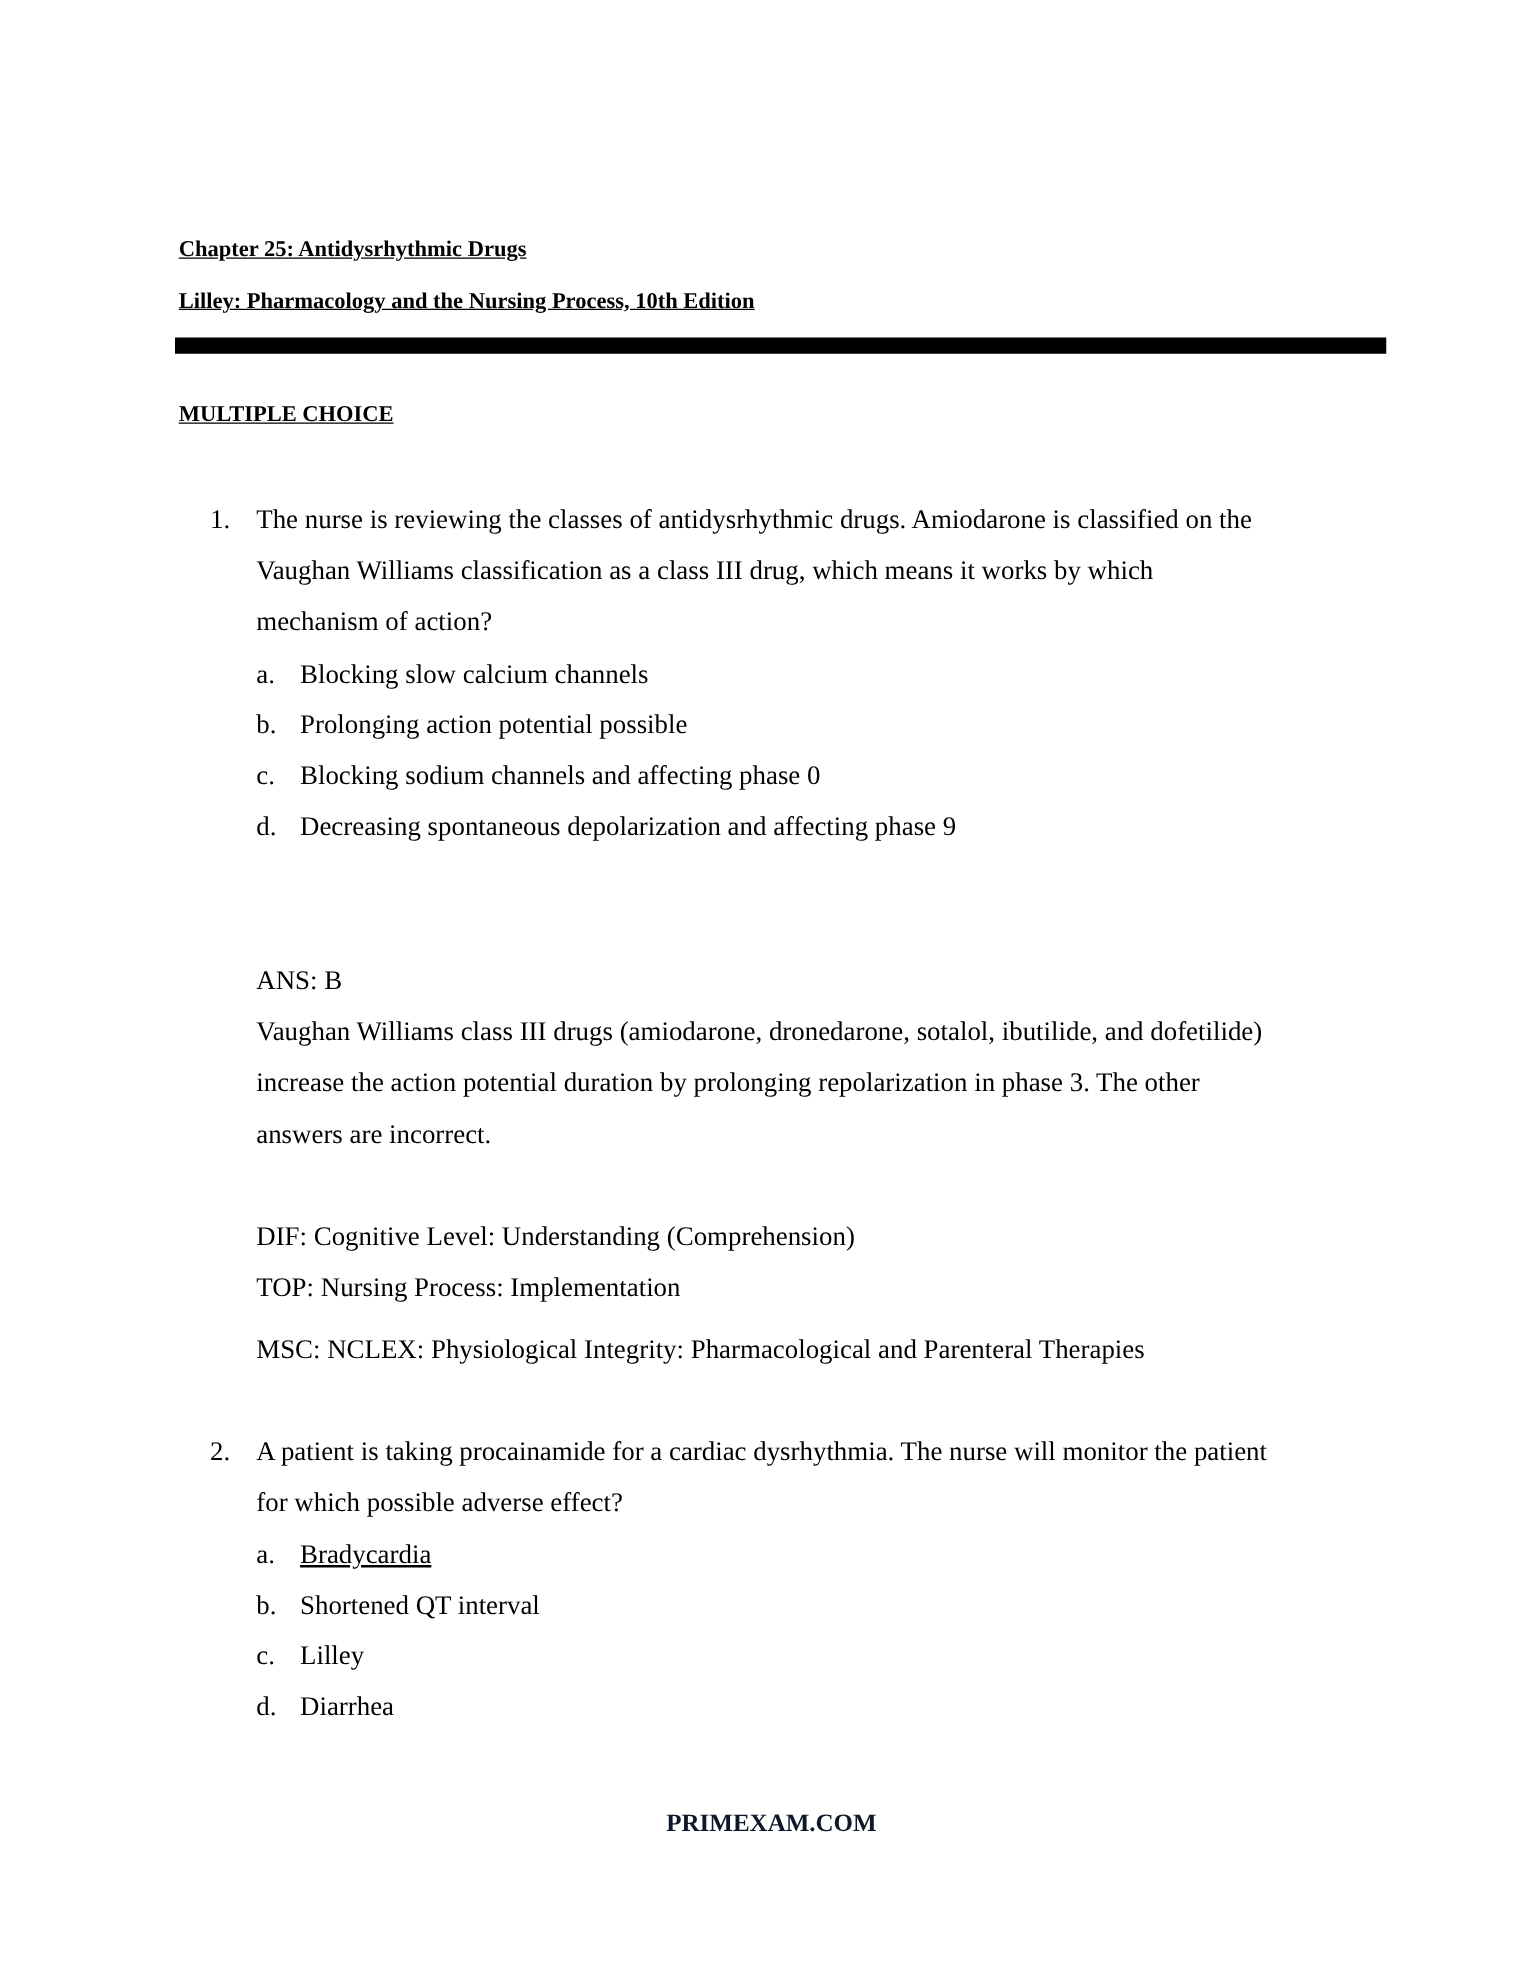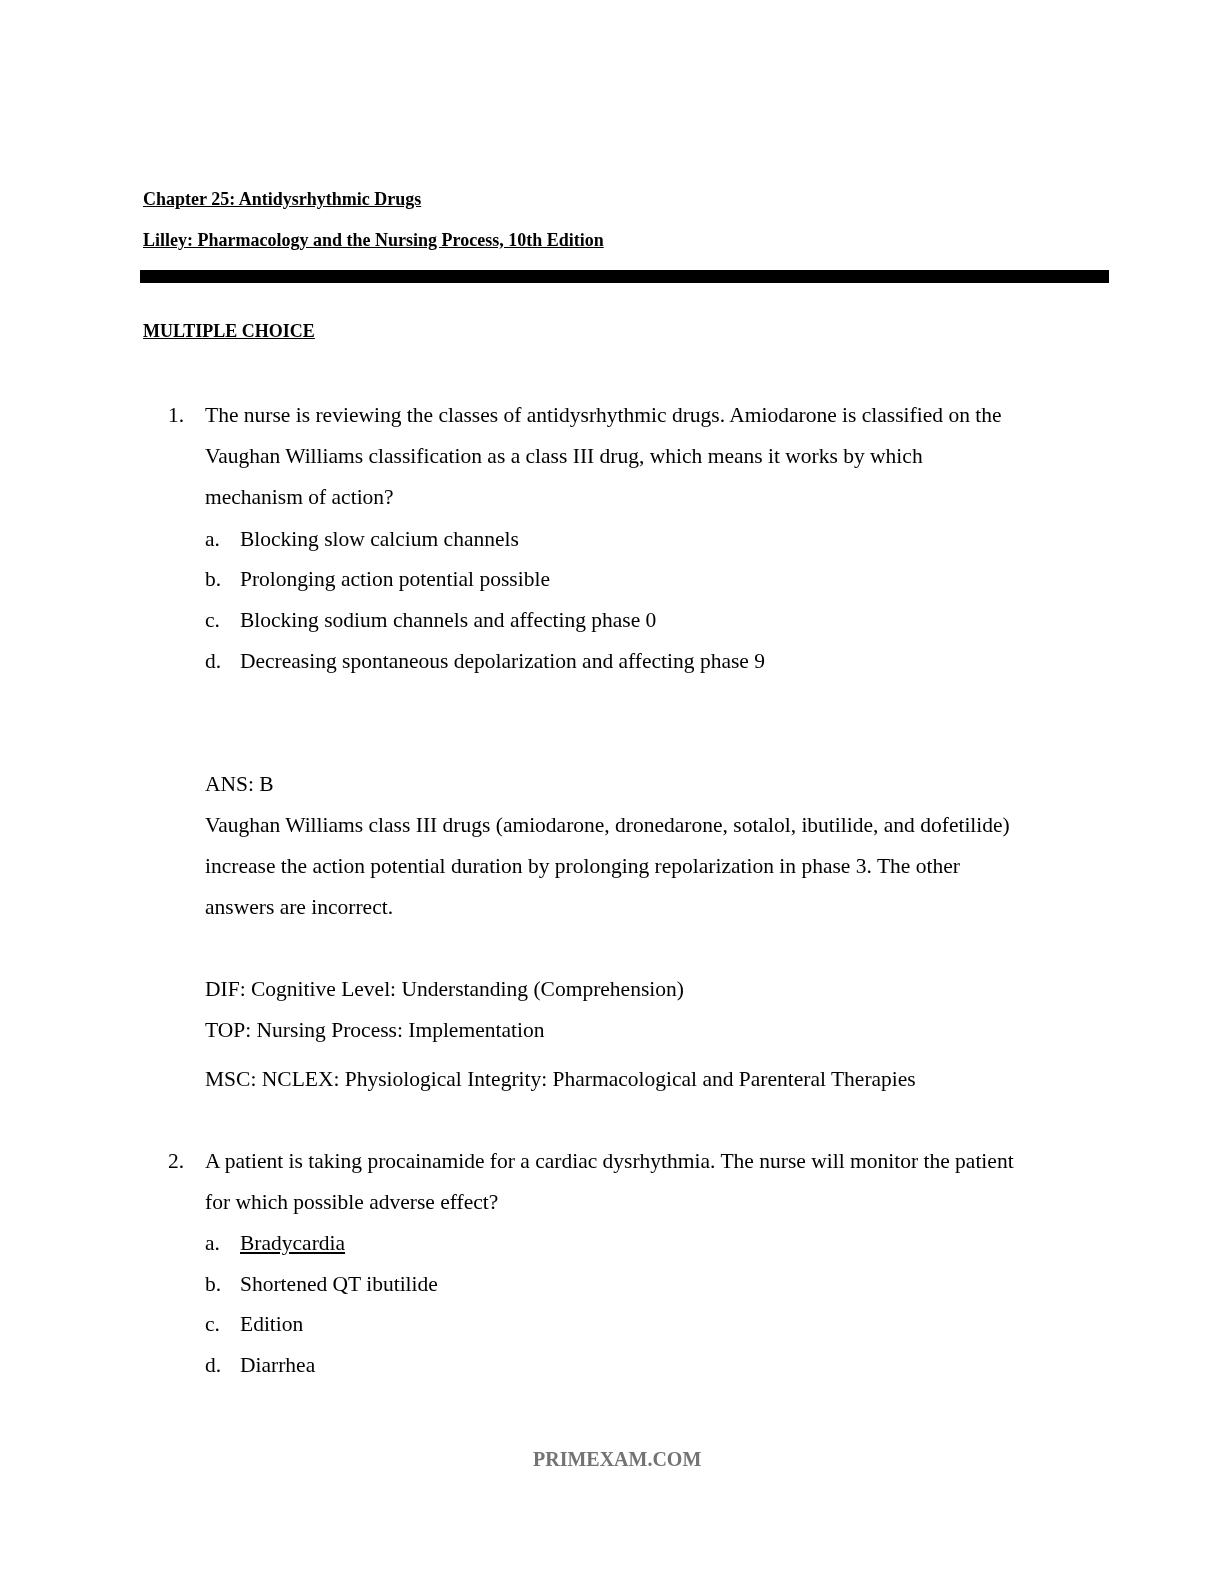--- a/index.html
+++ b/index.html
@@ -5,21 +5,21 @@
     html, body { margin: 0; padding: 0; background: #ffffff; }
     body { width: 1224px; height: 1584px; position: relative; overflow: hidden;
            font-family: "Liberation Serif", "DejaVu Serif", serif; color: #000; }
     .abs { position: absolute; white-space: nowrap; }
     .title { font-weight: bold; font-size: 18px; text-decoration: underline; }
     .rule { position: absolute; left: 140px; top: 270px; width: 969px; height: 13px; background: #000; }
     .txt { font-size: 21.5px; }
     .num { position: absolute; left: 168px; }
     .opt-letter { position: absolute; left: 205px; }
     .opt-text { position: absolute; left: 240px; }
-    .footer { font-weight: bold; font-size: 20px; color: #737373; }
+    .footer { font-weight: bold; font-size: 20px; color: #0f172a; }
   </style>
 </head>
 <body>
 
 <div class="abs title" style="left:143px; top:189px;">Chapter 25: Antidysrhythmic Drugs</div>
 <div class="abs title" style="left:143px; top:230px;">Lilley: Pharmacology and the Nursing Process, 10th Edition</div>
 <div class="rule"></div>
 
 <div class="abs title" style="left:143px; top:321px;">MULTIPLE CHOICE</div>
 
@@ -60,25 +60,25 @@
   <div class="abs txt num" style="top:1149px;">2.</div>
   <div class="abs txt" style="left:205px; top:1149px;">A patient is taking procainamide for a cardiac dysrhythmia. The nurse will monitor the patient</div>
   <div class="abs txt" style="left:205px; top:1190px;">for which possible adverse effect?</div>
 
   <div>
     <div class="abs txt opt-letter" style="top:1231px;">a.</div>
     <div class="abs txt opt-text" style="top:1231px;text-decoration:underline;">Bradycardia</div>
   </div>
   <div>
     <div class="abs txt opt-letter" style="top:1272px;">b.</div>
-    <div class="abs txt opt-text" style="top:1272px;">Shortened QT ibutilide</div>
+    <div class="abs txt opt-text" style="top:1272px;">Shortened QT interval</div>
   </div>
   <div>
     <div class="abs txt opt-letter" style="top:1312px;">c.</div>
-    <div class="abs txt opt-text" style="top:1312px;">Edition</div>
+    <div class="abs txt opt-text" style="top:1312px;">Lilley</div>
   </div>
   <div>
     <div class="abs txt opt-letter" style="top:1353px;">d.</div>
     <div class="abs txt opt-text" style="top:1353px;">Diarrhea</div>
   </div>
 </div>
 
 <div class="abs footer" style="left:533px; top:1448px;">PRIMEXAM.COM</div>
 
 </body></html>

